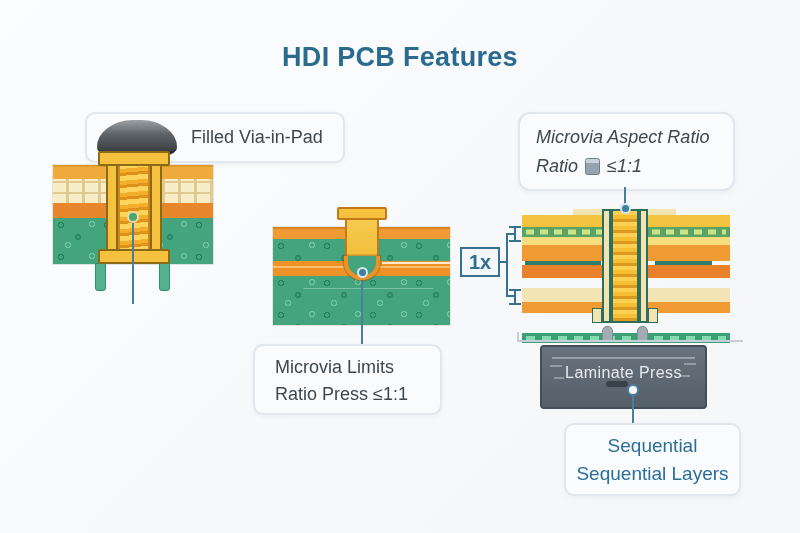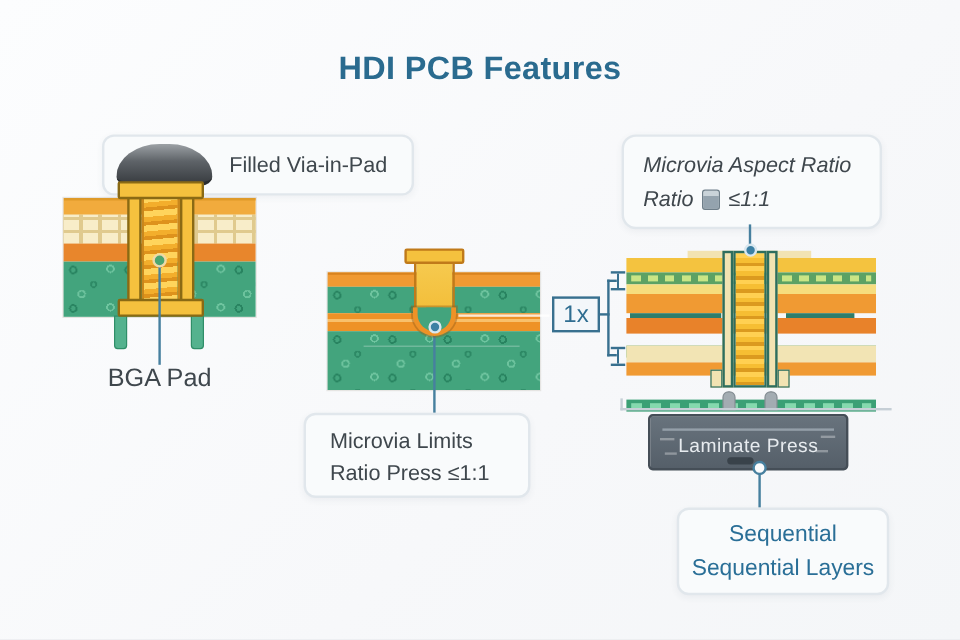--- a/index.html
+++ b/index.html
@@ -100,21 +100,20 @@
   <div class="abs coil-left" style="left:118px;top:164px;width:32px;height:88px;border-left:2px solid #C9871C;border-right:2px solid #C9871C;box-sizing:border-box;z-index:2;"></div>
   <div class="abs gold" style="left:106px;top:164px;width:12px;height:88px;z-index:3;"></div>
   <div class="abs gold" style="left:150px;top:164px;width:12px;height:88px;z-index:3;"></div>
   <div class="abs gold" style="left:98px;top:151px;width:72px;height:15px;z-index:4;"></div>
   <div class="abs gold" style="left:98px;top:249px;width:72px;height:15px;z-index:4;"></div>
 
   <div class="abs leader" style="left:132px;top:218px;height:86px;z-index:5;"></div>
   <div class="abs" style="left:127px;top:211px;width:12px;height:12px;border-radius:50%;background:#4BA571;border:2px solid #EDD9A8;box-sizing:border-box;z-index:6;"></div>
   <div class="abs" style="left:95px;top:263px;width:11px;height:28px;background:#54B28E;border:1px solid #2F8E68;box-sizing:border-box;border-radius:0 0 3px 3px;"></div>
   <div class="abs" style="left:159px;top:263px;width:11px;height:28px;background:#54B28E;border:1px solid #2F8E68;box-sizing:border-box;border-radius:0 0 3px 3px;"></div>
-  <div class="abs" style="left:53px;top:304px;width:160px;text-align:center;font-size:21px;">BGA Pad</div>
 
   <div class="abs" style="left:273px;top:227px;width:177px;height:98px;box-shadow:0 0 0 1px rgba(80,60,20,.10);">
     <div class="abs" style="left:0;top:0;width:177px;height:12px;background:#F09A33;box-shadow:inset 0 2px 0 #D8831F;"></div>
     <div class="abs tex-green" style="left:0;top:12px;width:177px;height:22px;"></div>
     <div class="abs" style="left:0;top:34px;width:177px;height:15px;background:linear-gradient(180deg,#EE9227 0 5px,#F8C06C 5px 7px,#EE9227 7px);"></div>
     <div class="abs tex-green" style="left:0;top:49px;width:177px;height:49px;"></div>
     <div class="abs" style="left:30px;top:61px;width:130px;height:1px;background:rgba(255,255,255,.30);"></div>
   </div>
 
   <div class="abs" style="left:345px;top:216px;width:34px;height:44px;background:linear-gradient(180deg,#F6CA4F,#F3BE3A);border:2px solid #C07A1A;box-sizing:border-box;z-index:2;"></div>
@@ -124,21 +123,21 @@
   <div class="abs dot" style="left:357px;top:267px;"></div>
   <div class="abs leader" style="left:361px;top:277px;height:67px;"></div>
 
   <div class="abs callout" style="left:253px;top:344px;width:185px;height:67px;">
     <div class="co-text" style="padding:8px 0 0 20px;line-height:27px;">
       <div>Microvia Limits</div>
       <div>Ratio Press ≤1:1</div>
     </div>
   </div>
 
-  <div class="abs" style="left:460px;top:247px;width:40px;height:30px;background:#F3F7FA;border:2px solid #38708F;box-sizing:border-box;text-align:center;line-height:26px;font-size:20px;font-weight:400;color:#2F6E91;z-index:6;">1x</div>
+  <div class="abs" style="left:460px;top:247px;width:40px;height:30px;background:#F3F7FA;border:2px solid #38708F;box-sizing:border-box;text-align:center;line-height:26px;font-size:20px;font-weight:700;color:#2F6E91;z-index:6;">1x</div>
   <div class="abs bracket" style="left:500px;top:261px;width:8px;height:2px;"></div>
   <div class="abs bracket" style="left:506px;top:233px;width:2px;height:64px;"></div>
   <div class="abs bracket" style="left:506px;top:233px;width:8px;height:2px;"></div>
   <div class="abs bracket" style="left:506px;top:295px;width:8px;height:2px;"></div>
   <div class="abs itick" style="left:509px;top:226px;"></div>
   <div class="abs itick" style="left:509px;top:289px;"></div>
 
   <div class="abs callout" style="left:518px;top:112px;width:213px;height:75px;border-radius:12px;">
     <div class="co-text" style="padding:9px 0 0 16px;line-height:29px;font-style:italic;">
       <div>Microvia Aspect Ratio</div>
@@ -171,21 +170,21 @@
   <div class="abs" style="left:648px;top:308px;width:10px;height:15px;background:#F2E3B2;border:1px solid #2E6E5E;box-sizing:border-box;z-index:3;"></div>
   <div class="abs coil-right" style="left:611px;top:209px;width:28px;height:114px;border:2px solid #2E6E5E;box-sizing:border-box;z-index:4;"></div>
   <div class="abs" style="left:602px;top:209px;width:9px;height:114px;background:#F2E3B2;border:2px solid #2E6E5E;box-sizing:border-box;z-index:5;"></div>
   <div class="abs" style="left:639px;top:209px;width:9px;height:114px;background:#F2E3B2;border:2px solid #2E6E5E;box-sizing:border-box;z-index:5;"></div>
 
   <div class="abs" style="left:602px;top:326px;width:11px;height:16px;background:#A3ACB2;border:1px solid #838C92;box-sizing:border-box;border-radius:5px 5px 0 0;"></div>
   <div class="abs" style="left:637px;top:326px;width:11px;height:16px;background:#A3ACB2;border:1px solid #838C92;box-sizing:border-box;border-radius:5px 5px 0 0;"></div>
   <div class="abs" style="left:517px;top:332px;width:2px;height:10px;background:#C6CFD6;"></div>
   <div class="abs" style="left:517px;top:340px;width:226px;height:2px;background:#C6CFD6;"></div>
 
-  <div class="abs" style="left:540px;top:345px;width:167px;height:47px;background:linear-gradient(180deg,#68737D,#555F69);border:2px solid #454E57;box-sizing:border-box;border-radius:4px;">
+  <div class="abs" style="left:540px;top:345px;width:167px;height:64px;background:linear-gradient(180deg,#68737D,#555F69);border:2px solid #454E57;box-sizing:border-box;border-radius:4px;">
     <div class="abs" style="left:10px;right:10px;top:10px;height:2px;background:rgba(190,200,210,.55);"></div>
     <div class="abs" style="left:0;right:0;top:17px;text-align:center;font-size:16px;letter-spacing:.4px;color:#E7EBEF;">Laminate Press</div>
     <div class="abs press-dash" style="left:8px;top:18px;width:12px;"></div>
     <div class="abs press-dash" style="left:12px;top:30px;width:10px;"></div>
     <div class="abs press-dash" style="left:142px;top:16px;width:12px;"></div>
     <div class="abs press-dash" style="left:138px;top:28px;width:10px;"></div>
     <div class="abs" style="left:64px;top:34px;width:22px;height:6px;background:#39424A;border-radius:3px;"></div>
   </div>
   <div class="abs ring" style="left:627px;top:384px;"></div>
   <div class="abs leader" style="left:632px;top:395px;height:28px;"></div>

